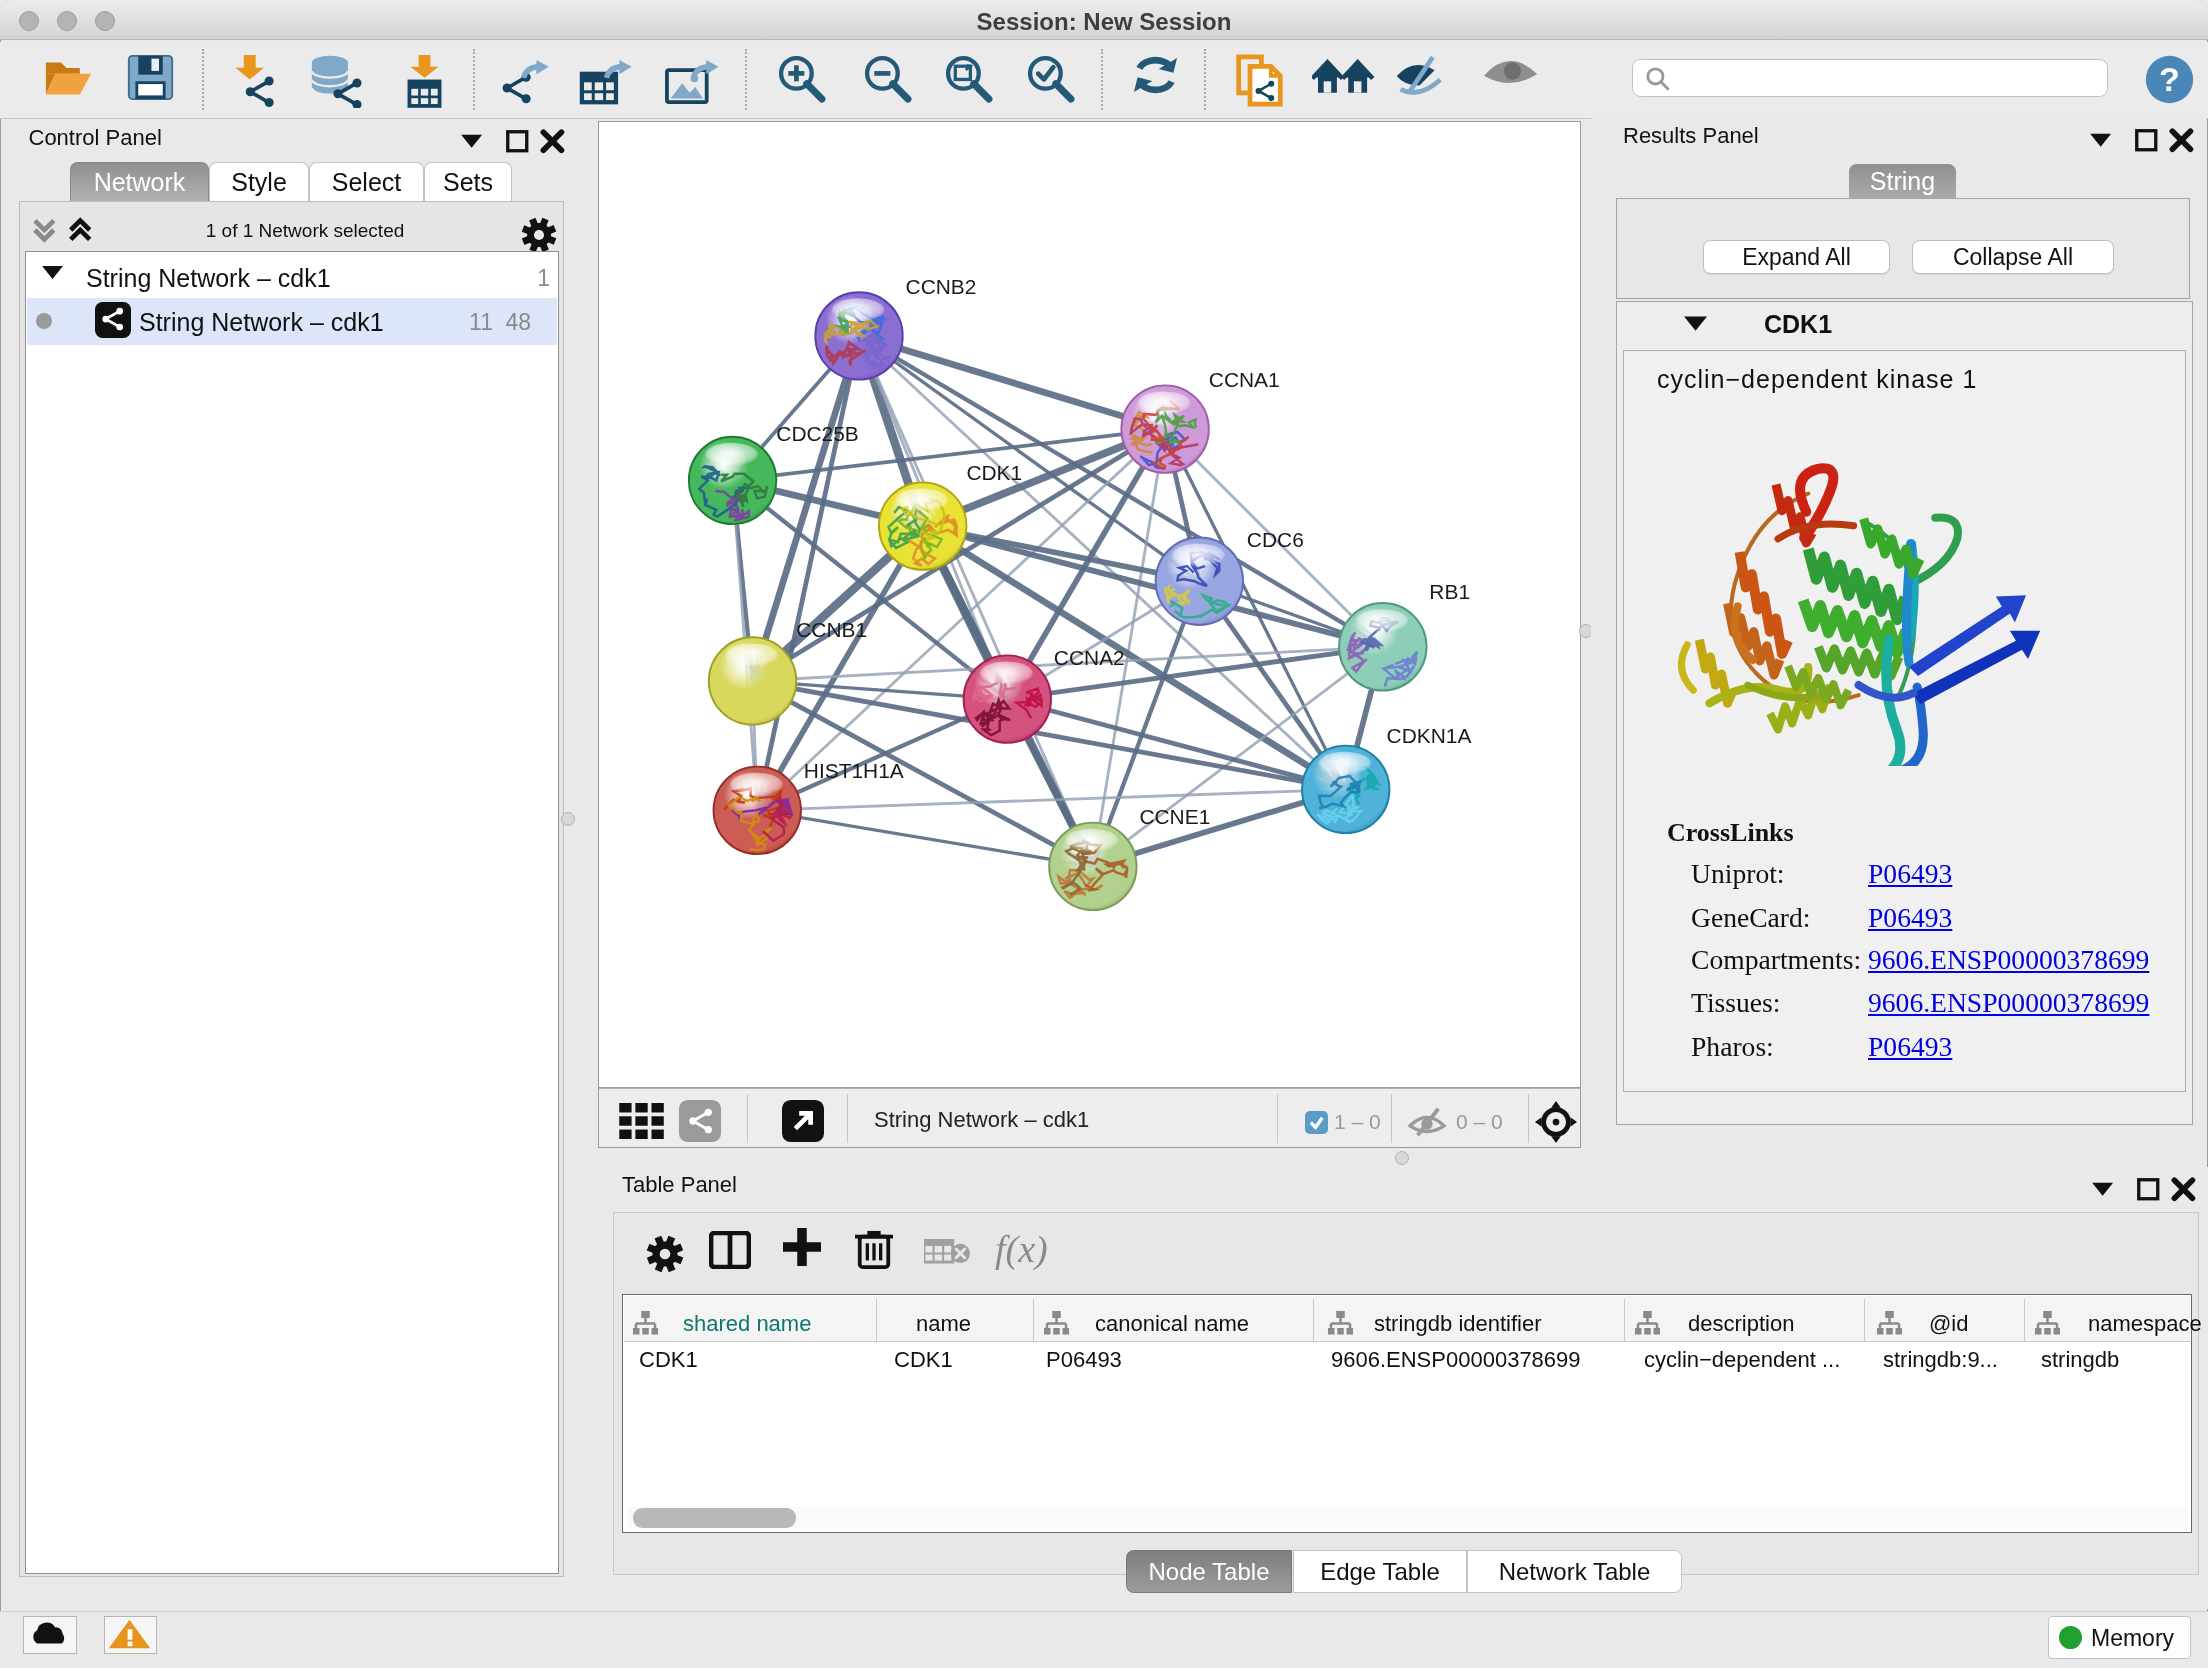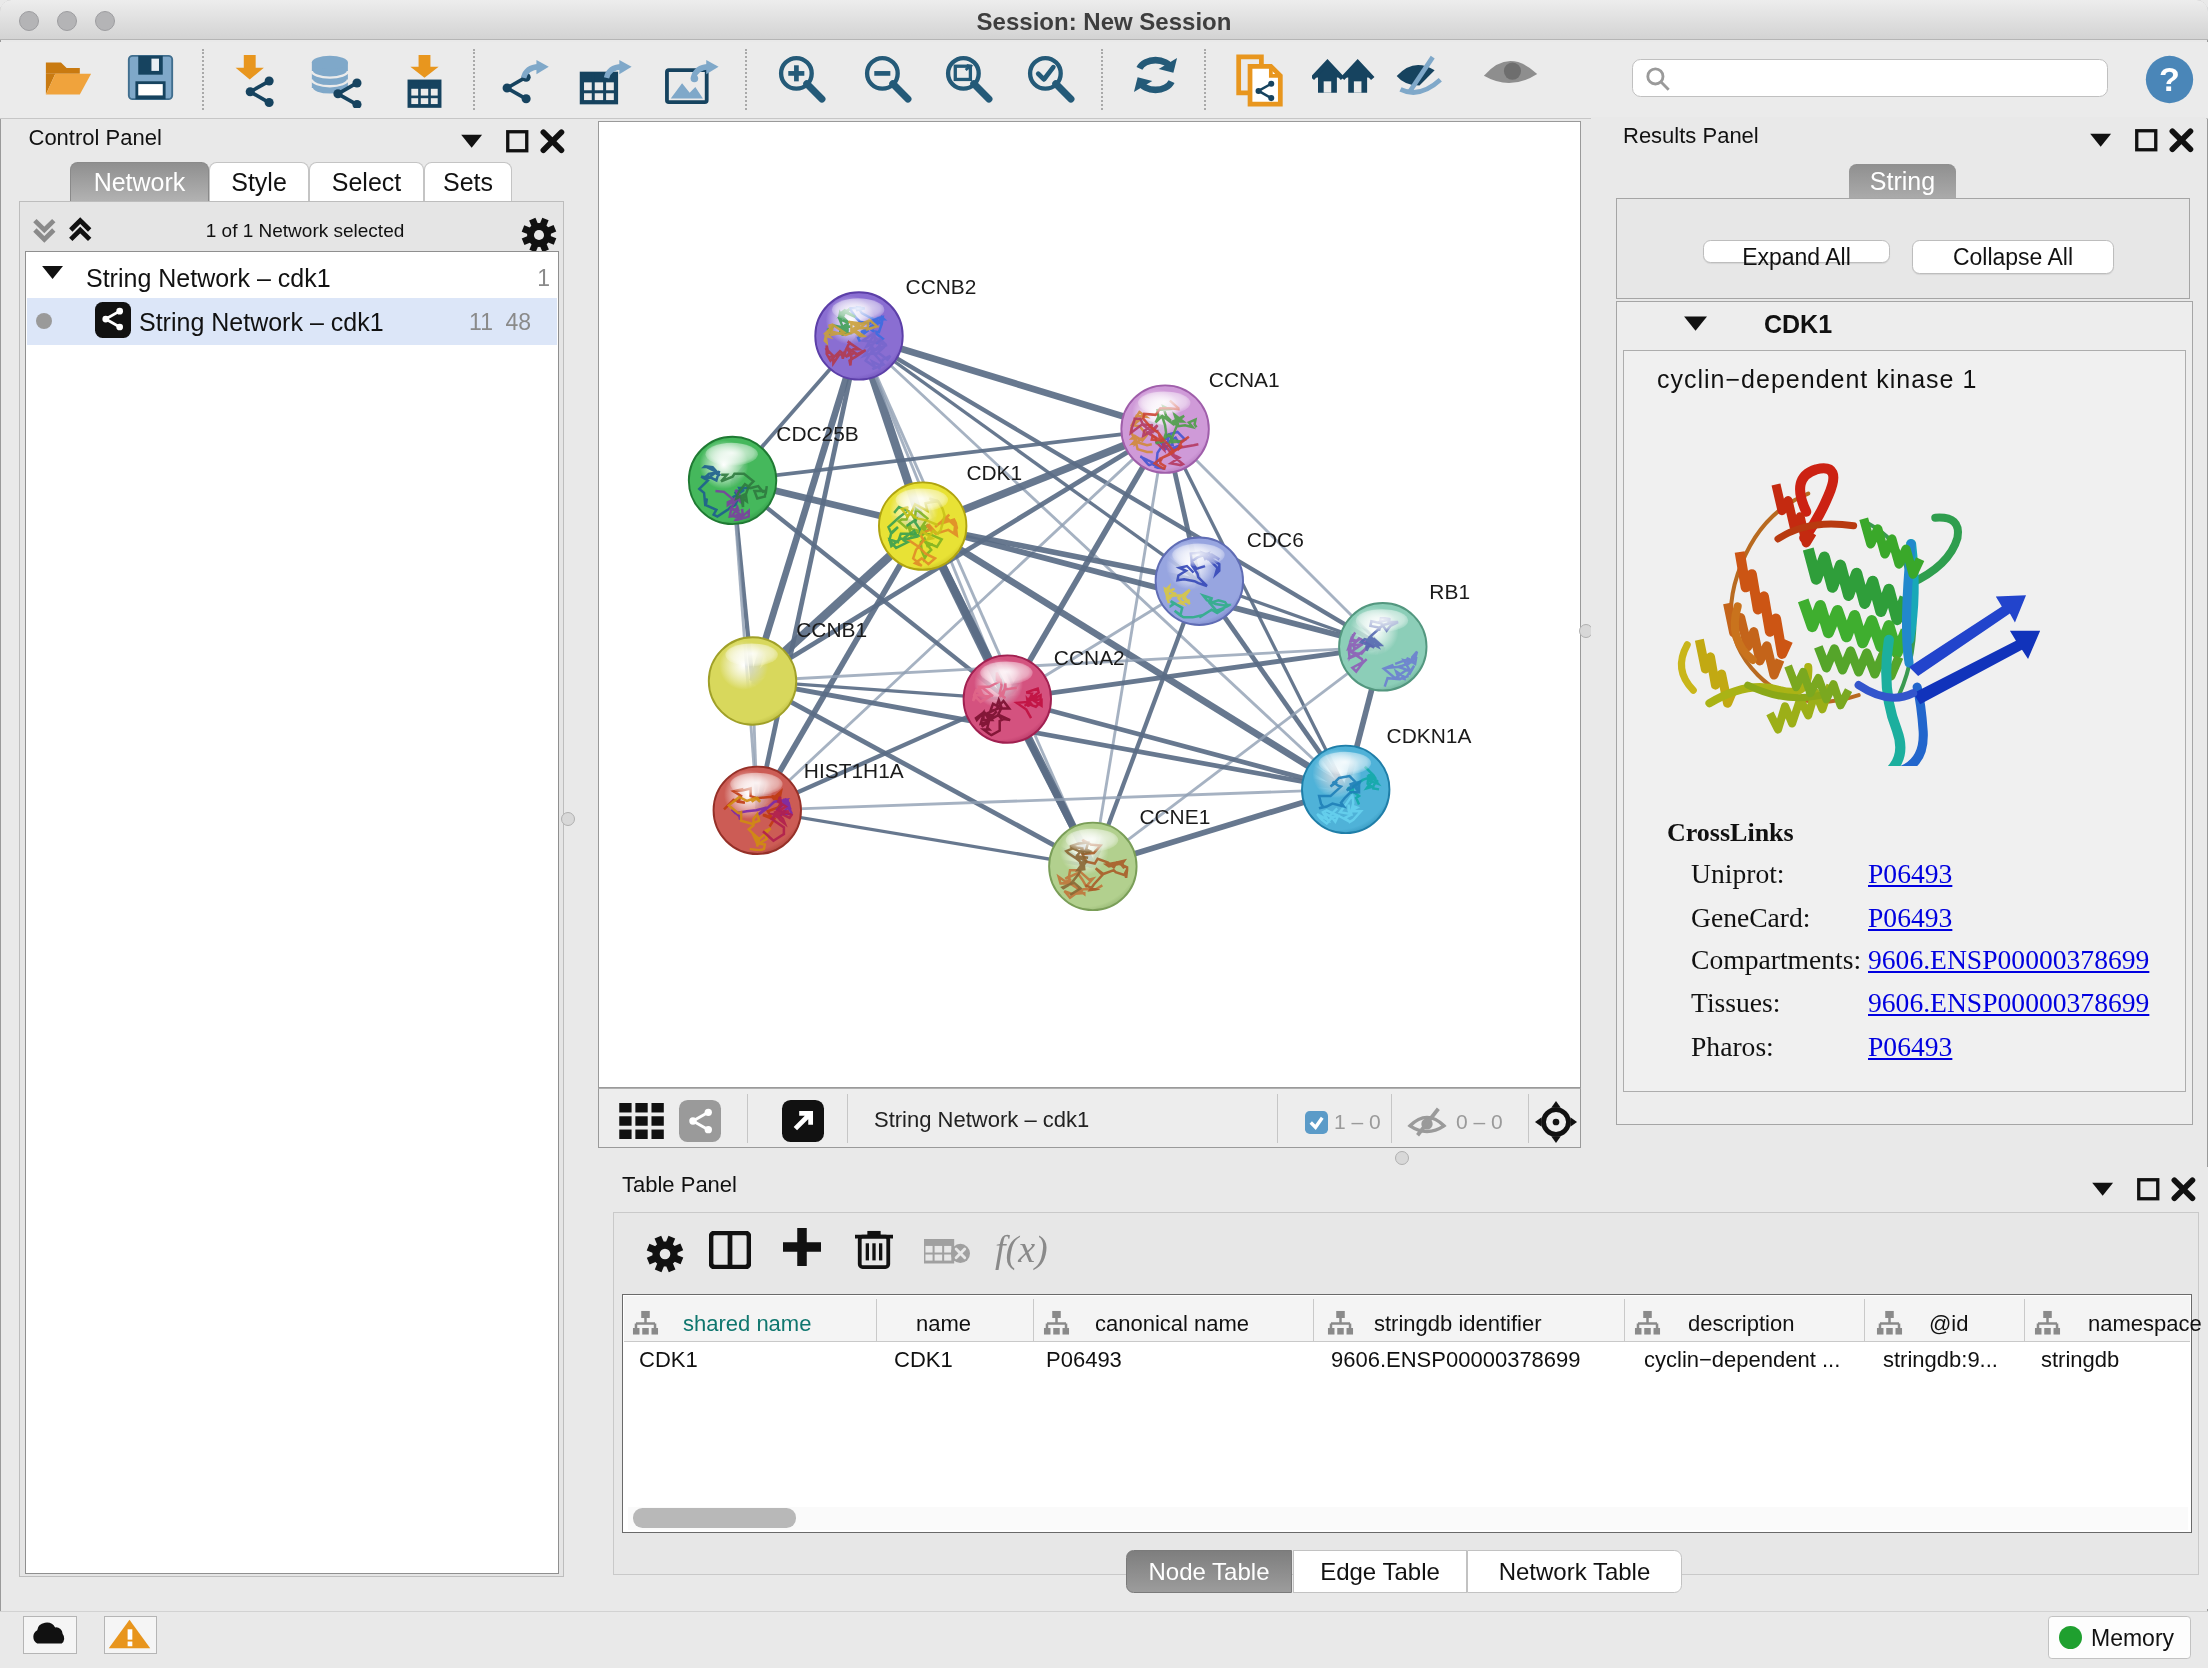--- a/index.html
+++ b/index.html
@@ -507,21 +507,21 @@
 <div class="abs" style="left:1591px;top:117px;width:615px;height:1037px;background:#e9e9e9"></div>
 <div class="abs ptitle" style="left:1623px;top:123px">Results Panel</div>
 <svg width="105" height="28.5" viewBox="0 0 110 30" style="position:absolute;left:2089px;top:126px">
     <path d="M1.0 8.18 L23.0 8.18 L12 21.82 Z" fill="#111"></path>
     <rect x="50.0" y="5.0" width="20" height="20" fill="none" stroke="#111" stroke-width="3.5"></rect>
     <line x1="87.5" y1="5.5" x2="106.5" y2="24.5" stroke="#111" stroke-width="6" stroke-linecap="round"></line>
     <line x1="106.5" y1="5.5" x2="87.5" y2="24.5" stroke="#111" stroke-width="6" stroke-linecap="round"></line>
   </svg>
 <div class="abs" style="left:1849px;top:164px;width:107px;height:34px;background:linear-gradient(#8f8f8f,#aaaaaa);border-radius:7.6px 7.6px 0 0;color:#fff;text-align:center;font-size:25px;line-height:34px">String</div>
 <div class="abs" style="left:1616px;top:198px;width:574px;height:101px;background:#e7e7e7;border:1.9px solid #a5a5a5"></div>
-<div class="btn" style="left:1703px;top:240px;width:187px;height:23px;line-height:32px">Expand All</div>
+<div class="btn" style="left:1703px;top:240px;width:187px;height:34px;line-height:32px">Expand All</div>
 <div class="btn" style="left:1912px;top:240px;width:202px;height:34px;line-height:32px">Collapse All</div>
 <div class="abs" style="left:1616px;top:301px;width:577px;height:824px;background:#ededed;border:1.9px solid #a5a5a5"></div>
 <div class="abs" style="left:1683px;top:314px"><svg width="27" height="21" viewBox="0 0 28 22" style="">
       <path d="M1.0 2.5600000000000005 L25.0 2.5600000000000005 L13 17.439999999999998 Z" fill="#111"></path>
     </svg></div>
 <div class="abs" style="left:1764px;top:310px;font-size:25px;font-weight:bold;color:#111">CDK1</div>
 <div class="abs" style="left:1623px;top:350px;width:563px;height:742px;background:#f0f0f0;border:1px solid #adadad"></div>
 <div class="abs" style="left:1657px;top:365px;font-size:25px;letter-spacing:1px;color:#111">cyclin−dependent kinase 1</div>
 <svg width="390" height="333" viewBox="0 0 410 350" style="position:absolute;left:1657px;top:433px">
     <g transform="scale(1.06)">

